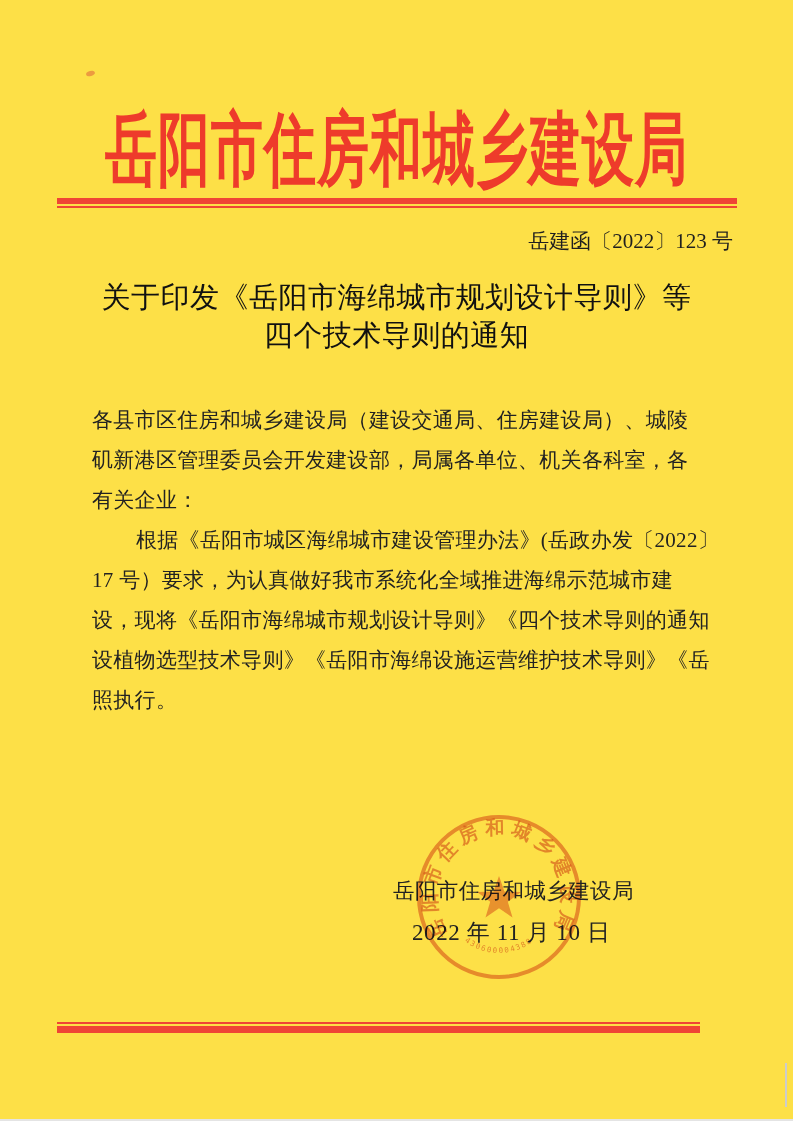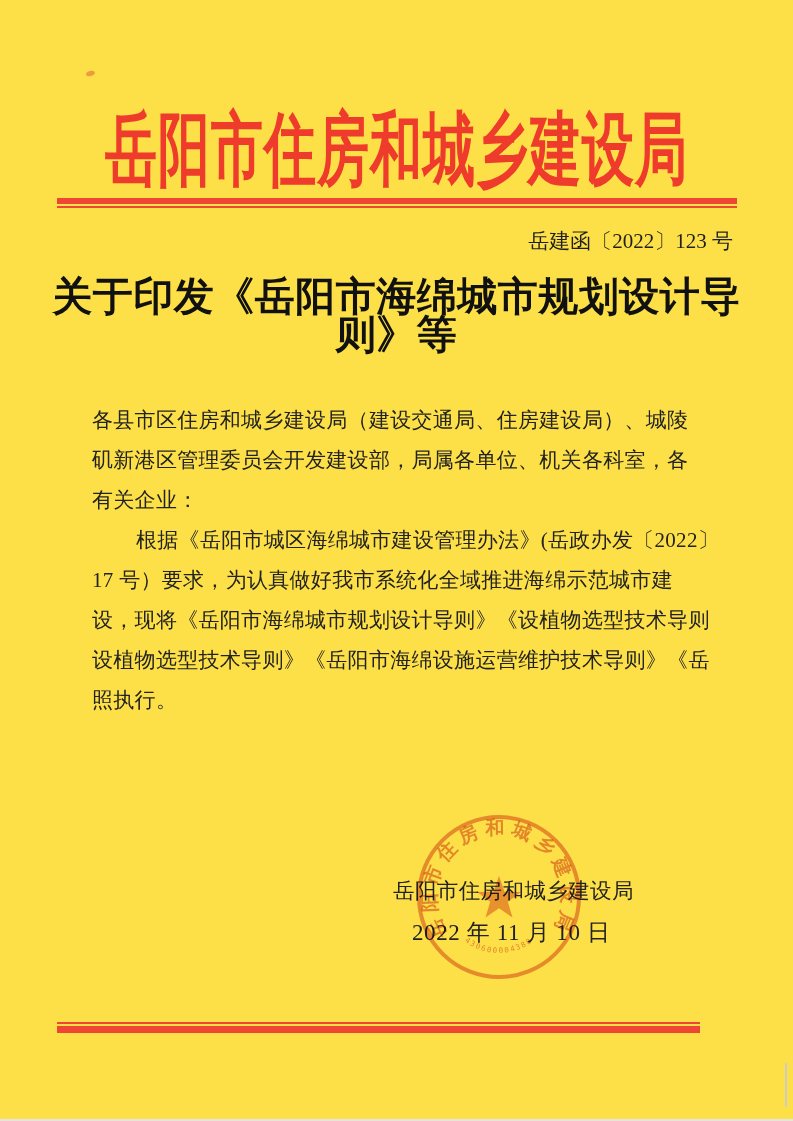--- a/index.html
+++ b/index.html
@@ -32,21 +32,21 @@
   
   .doc-number{
     position:absolute;top:227px;right:60px;
     font-size:21px;line-height:28px;
     white-space:nowrap;
   }
   
   .doc-title{
     position:absolute;top:278px;left:40px;width:713px;
     text-align:center;
-    font-size:40px;font-weight:bold;line-height:38px;
+    font-size:29px;font-weight:normal;line-height:38px;
     color:#111;
     letter-spacing:0.5px;
   }
   
   .body-text{
     position:absolute;top:400px;left:92px;width:622px;
     font-size:21px;color:#222;
   }
   .body-text .line{
     height:40px;line-height:40px;
@@ -102,29 +102,30 @@
   <div class="rule-top">
     <div class="thick"></div>
       <div class="gap"></div>
       <div class="thin"></div>
   </div>
 
   <div class="doc-number">岳建函〔2022〕123 号</div>
 
   <div class="doc-title">
     <div>关于印发《岳阳市海绵城市规划设计导则》等</div>
+    <div>四个技术导则的通知</div>
   </div>
 
   <div class="body-text">
     <div class="line">各县市区住房和城乡建设局（建设交通局、住房建设局）、城陵</div>
     <div class="line">矶新港区管理委员会开发建设部，局属各单位、机关各科室，各</div>
     <div class="line">有关企业：</div>
     <div class="line indent">根据《岳阳市城区海绵城市建设管理办法》(岳政办发〔2022〕</div>
     <div class="line">17 号）要求，为认真做好我市系统化全域推进海绵示范城市建</div>
-    <div class="line">设，现将《岳阳市海绵城市规划设计导则》《设植物选型技术导则</div>
+    <div class="line">设，现将《岳阳市海绵城市规划设计导则》《四个技术导则的通知</div>
     <div class="line">设植物选型技术导则》《岳阳市海绵设施运营维护技术导则》《岳</div>
     <div class="line">照执行。</div>
   </div>
 
   <div class="signature">岳阳市住房和城乡建设局</div>
   <div class="date">2022 年 11 月 10 日</div>
 
   <svg class="seal" viewBox="0 0 172 172">
     <defs>
       <path id="sealArcTop" d="M 36.4,124.8 A 63,63 0 1 1 135.6,124.8" fill="none"></path>

